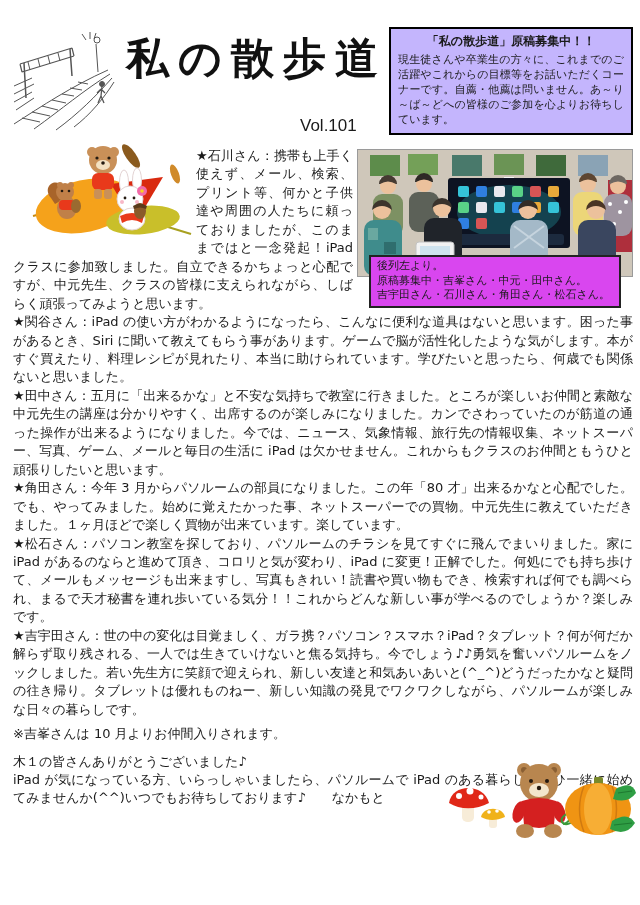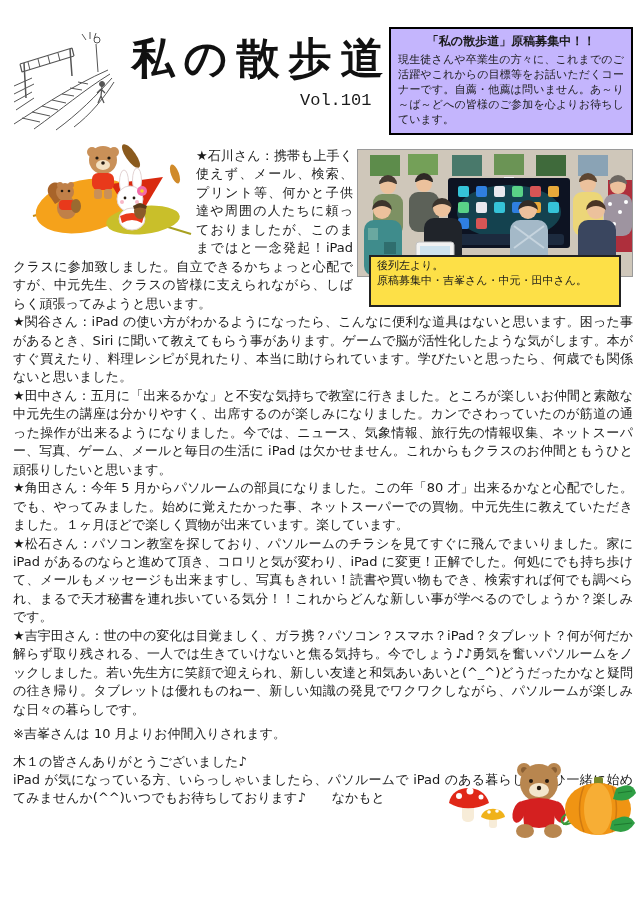--- a/index.html
+++ b/index.html
@@ -1,36 +1,36 @@
 <!DOCTYPE html>
 <html><head>
 <meta charset="utf-8">
 <style>
   html,body{margin:0;padding:0;background:#ffffff;}
   .page{position:relative;width:640px;height:905px;background:#fff;color:#1a1a1a;
         font-family:"DejaVu Sans","Liberation Sans",sans-serif;font-size:13px;line-height:1.42;overflow:hidden;}
   
   .header{position:relative;height:142px;}
   .sketch-svg{position:absolute;left:12px;top:26px;}
-  .title{position:absolute;left:126px;top:28px;width:272px;margin:0;text-align:center;
+  .title{position:absolute;left:126px;top:28px;width:272px;margin:0;
          font-family:"DejaVu Serif","Liberation Serif",serif;font-size:43px;font-weight:700;
          letter-spacing:9px;white-space:nowrap;color:#111;}
-  .volume{position:absolute;left:300px;top:89px;font-family:Liberation Mono, monospace;font-size:17px;}
+  .volume{position:absolute;left:300px;top:114px;font-family:Liberation Sans, sans-serif;font-size:17px;}
   .recruit-box{position:absolute;left:389px;top:27px;width:226px;border:2px solid #000;padding:4px 7px 6px;background:#c4b5fd;}
   .recruit-title{text-align:center;font-weight:700;font-size:12px;margin-bottom:2px;}
   .recruit-body{font-size:11px;line-height:15px;text-align:justify;font-family:Liberation Serif, serif;}
   
   .content{position:absolute;left:13px;top:144px;width:620px;}
   .animals-svg{float:left;width:180px;height:96px;margin:0 3px 2px 0;}
   .intro-text{margin:0;text-align:justify;}
   .body-block{margin-top:3px;}
   .photo-fig{float:right;width:276px;margin:2px 0 3px 4px;}
   .photo-svg{display:block;border:1px solid #9a9a9a;}
-  .caption-box{position:relative;margin:-22px 14px 0 12px;width:236px;background:#fde047;border:2px solid #222;
-               padding:2px 6px 17px;font-size:11px;line-height:14.5px;}
+  .caption-box{position:relative;margin:-22px 14px 0 12px;width:236px;background:#d946ef;border:2px solid #222;
+               padding:2px 6px 3px;font-size:11px;line-height:14.5px;}
   .t{margin:0;text-align:justify;}
   .note{margin:6px 0 0;}
   .closing1{margin:9px 0 0;}
   .closing2{margin:0;text-align:justify;}
   .bottom-art{position:absolute;left:446px;top:749px;}
 </style>
 </head>
 <body>
 
 <div class="page">
@@ -191,27 +191,28 @@
             <path d="M228 60 a10 10 0 0 1 20 0 Q238 52 228 60 Z" fill="#4a3525"></path>
             <rect x="220" y="70" width="38" height="56" rx="10" fill="#3a465f"></rect>
           </g>
 
           <rect x="58" y="92" width="38" height="28" rx="3" fill="#f2f2f2" stroke="#c2c2c2"></rect>
           <rect x="62" y="96" width="30" height="20" fill="#cfe3ee"></rect>
         </svg>
         <figcaption class="caption-box">
           <div>後列左より。</div>
           <div>原稿募集中・吉峯さん・中元・田中さん。</div>
+          <div>吉宇田さん・石川さん・角田さん・松石さん。</div>
         </figcaption>
       </figure>
 
       <p class="t">★石川さん：携帯も上手く使えず、メール、検索、プリント等、何かと子供達や周囲の人たちに頼っておりましたが、このままではと一念発起！iPad クラスに参加致しました。自立できるかちょっと心配ですが、中元先生、クラスの皆様に支えられながら、しばらく頑張ってみようと思います。</p>
       <p class="t">★関谷さん：iPad の使い方がわかるようになったら、こんなに便利な道具はないと思います。困った事があるとき、Siri に聞いて教えてもらう事があります。ゲームで脳が活性化したような気がします。本がすぐ買えたり、料理レシピが見れたり、本当に助けられています。学びたいと思ったら、何歳でも関係ないと思いました。</p>
       <p class="t">★田中さん：五月に「出来るかな」と不安な気持ちで教室に行きました。ところが楽しいお仲間と素敵な中元先生の講座は分かりやすく、出席するのが楽しみになりました。カンでさわっていたのが筋道の通った操作が出来るようになりました。今では、ニュース、気象情報、旅行先の情報収集、ネットスーパー、写真、ゲーム、メールと毎日の生活に iPad は欠かせません。これからもクラスのお仲間ともうひと頑張りしたいと思います。</p>
-      <p class="t">★角田さん：今年 5 月からパソルームの部員になりました。この年「80 才」出来るかなと心配でした。でも、やってみました。始めに覚えたかった事、ネットスーパーでの買物。中元先生に教えていただきました。１ヶ月ほどで楽しく買物が出来ています。楽しています。</p>
+      <p class="t">★角田さん：今年 3 月からパソルームの部員になりました。この年「80 才」出来るかなと心配でした。でも、やってみました。始めに覚えたかった事、ネットスーパーでの買物。中元先生に教えていただきました。１ヶ月ほどで楽しく買物が出来ています。楽しています。</p>
       <p class="t">★松石さん：パソコン教室を探しており、パソルームのチラシを見てすぐに飛んでまいりました。家に iPad があるのならと進めて頂き、コロリと気が変わり、iPad に変更！正解でした。何処にでも持ち歩けて、メールもメッセージも出来ますし、写真もきれい！読書や買い物もでき、検索すれば何でも調べられ、まるで天才秘書を連れ歩いている気分！！これからどんな新しい事が学べるのでしょうか？楽しみです。</p>
       <p class="t">★吉宇田さん：世の中の変化は目覚ましく、ガラ携？パソコン？スマホ？iPad？タブレット？何が何だか解らず取り残される、一人では生きていけないと焦る気持ち。今でしょう♪♪勇気を奮いパソルームをノックしました。若い先生方に笑顔で迎えられ、新しい友達と和気あいあいと(^_^)どうだったかなと疑問の往き帰り。タブレットは優れものねー、新しい知識の発見でワクワクしながら、パソルームが楽しみな日々の暮らしです。</p>
 
       <p class="t note">※吉峯さんは 10 月よりお仲間入りされます。</p>
       <p class="t closing1">木１の皆さんありがとうございました♪</p>
       <p class="t closing2">iPad が気になっている方、いらっしゃいましたら、パソルームで iPad のある暮らしをぜひ一緒に始めてみませんか(^^)いつでもお待ちしております♪　　なかもと</p>
     </div>
   </div>
 
   <svg class="bottom-art" width="190" height="96" viewBox="0 0 190 96">

